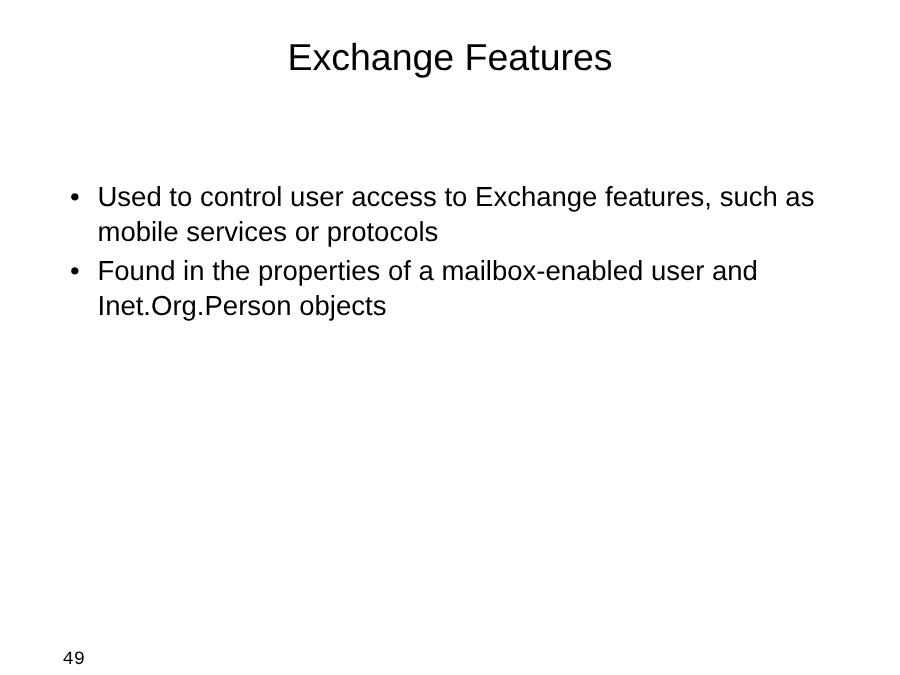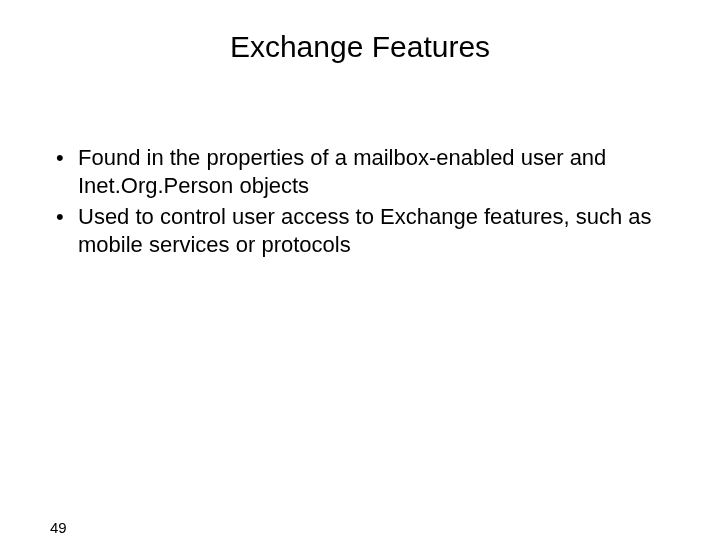--- a/index.html
+++ b/index.html
@@ -55,29 +55,30 @@
     display: flex;
     justify-content: space-between;
     align-items: flex-start;
   }
   .footer-left {
     max-width: 480px;
     line-height: 1.2;
   }
   .footer-right {
     text-align: right;
+    font-family: Liberation Mono, monospace;
   }
 </style>
 </head>
 <body>
 
 <div class="slide">
   <h1 class="title">Exchange Features</h1>
   <div class="body">
     <ul class="bullets">
+      <li>Used to control user access to Exchange features, such as mobile services or protocols</li>
       <li>Found in the properties of a mailbox-enabled user and Inet.Org.Person objects</li>
-      <li>Used to control user access to Exchange features, such as mobile services or protocols</li>
     </ul>
   </div>
   <div class="footer">
     <div class="footer-right">49</div>
   </div>
 </div>
 
 </body></html>

